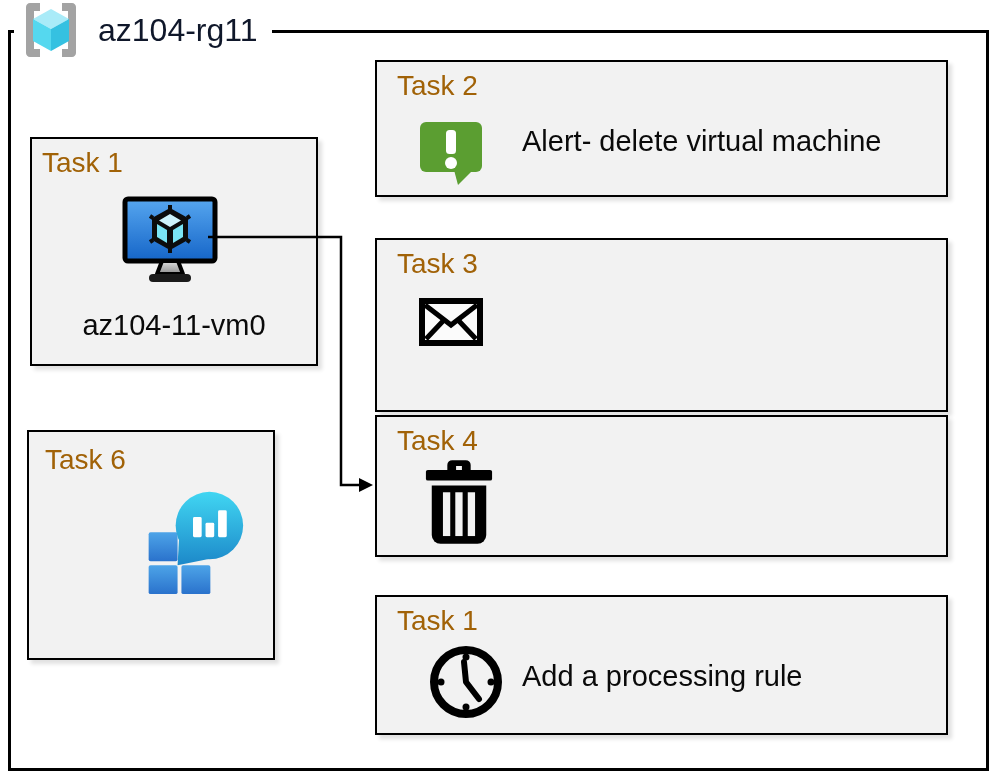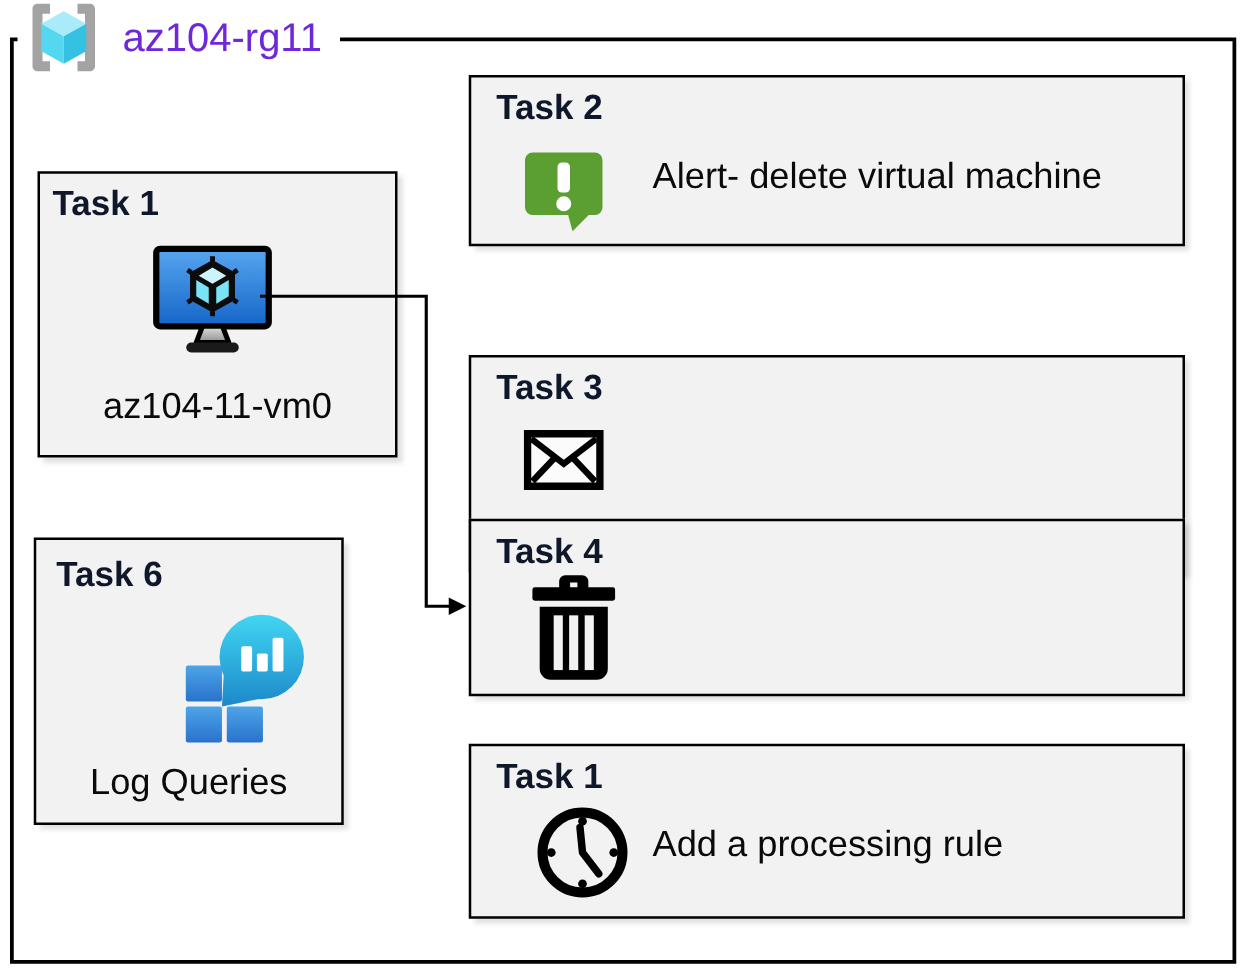--- a/index.html
+++ b/index.html
@@ -8,37 +8,37 @@
   
   .rg-frame{
     position:absolute;left:8px;top:30px;width:975px;height:735px;
     border:3px solid #000;background:#fff;
   }
   .rg-legend{
     position:absolute;left:14px;top:0px;height:60px;z-index:3;
     display:flex;align-items:center;background:#fff;padding:0 14px 0 4px;
   }
   .rg-legend svg{display:block;}
-  .rg-name{font-size:32px;color:#6d28d9;margin-left:14px;white-space:nowrap;}
+  .rg-name{font-size:32px;color:#0f172a;margin-left:14px;white-space:nowrap;}
 
   
   .task-box{
     position:absolute;background:#f2f2f2;border:2px solid #000;
     box-shadow:4px 4px 4px rgba(0,0,0,0.12);box-sizing:border-box;z-index:1;
   }
   #box-task1{left:30px;top:137px;width:288px;height:229px;}
   #box-task2{left:375px;top:60px;width:573px;height:137px;}
-  #box-task3{left:375px;top:238px;width:573px;height:174px;margin-top:46px;}
+  #box-task3{left:375px;top:238px;width:573px;height:174px;}
   #box-task4{left:375px;top:415px;width:573px;height:142px;}
   #box-task5{left:375px;top:595px;width:573px;height:140px;}
   #box-task6{left:27px;top:430px;width:248px;height:230px;}
 
   .task-title{
     position:absolute;left:20px;top:8px;
-    font-size:28px;font-weight:bold;color:#0f172a;white-space:nowrap;
+    font-size:28px;font-weight:normal;color:#a16207;white-space:nowrap;
   }
   #box-task1 .task-title{left:10px;}
   #box-task6 .task-title{left:16px;top:12px;}
 
   .task-label{
     position:absolute;font-size:29px;color:#0a0a0a;white-space:nowrap;
   }
   .hbox .task-label{left:145px;top:63px;}
   #box-task1 .task-label{left:0;right:0;top:170px;text-align:center;}
   #box-task6 .task-label{left:0;right:0;top:178px;text-align:center;}
@@ -173,19 +173,18 @@
       <rect x="10" y="46" width="30" height="30" rx="2" fill="url(#sqGrad)"></rect>
       <rect x="10" y="80" width="30" height="30" rx="2" fill="url(#sqGrad)"></rect>
       <rect x="44" y="80" width="30" height="30" rx="2" fill="url(#sqGrad)"></rect>
       <circle cx="73" cy="39" r="35" fill="url(#bubbleGrad)"></circle>
       <polygon points="40,80 42,44 80,72" fill="url(#bubbleGrad)"></polygon>
       <rect x="56" y="30" width="9" height="21" rx="1.5" fill="#fff"></rect>
       <rect x="69" y="36" width="9" height="15" rx="1.5" fill="#fff"></rect>
       <rect x="82" y="23" width="9" height="28" rx="1.5" fill="#fff"></rect>
     </svg>
   </div>
-  <div class="task-label">Log Queries</div>
 </div>
 
 <svg id="connector-svg" width="992" height="774">
   <polyline points="208,237 341,237 341,485 362,485" fill="none" stroke="#000" stroke-width="2.5"></polyline>
   <polygon points="373,485 359,478 359,492" fill="#000"></polygon>
 </svg>
 
 </body></html>

